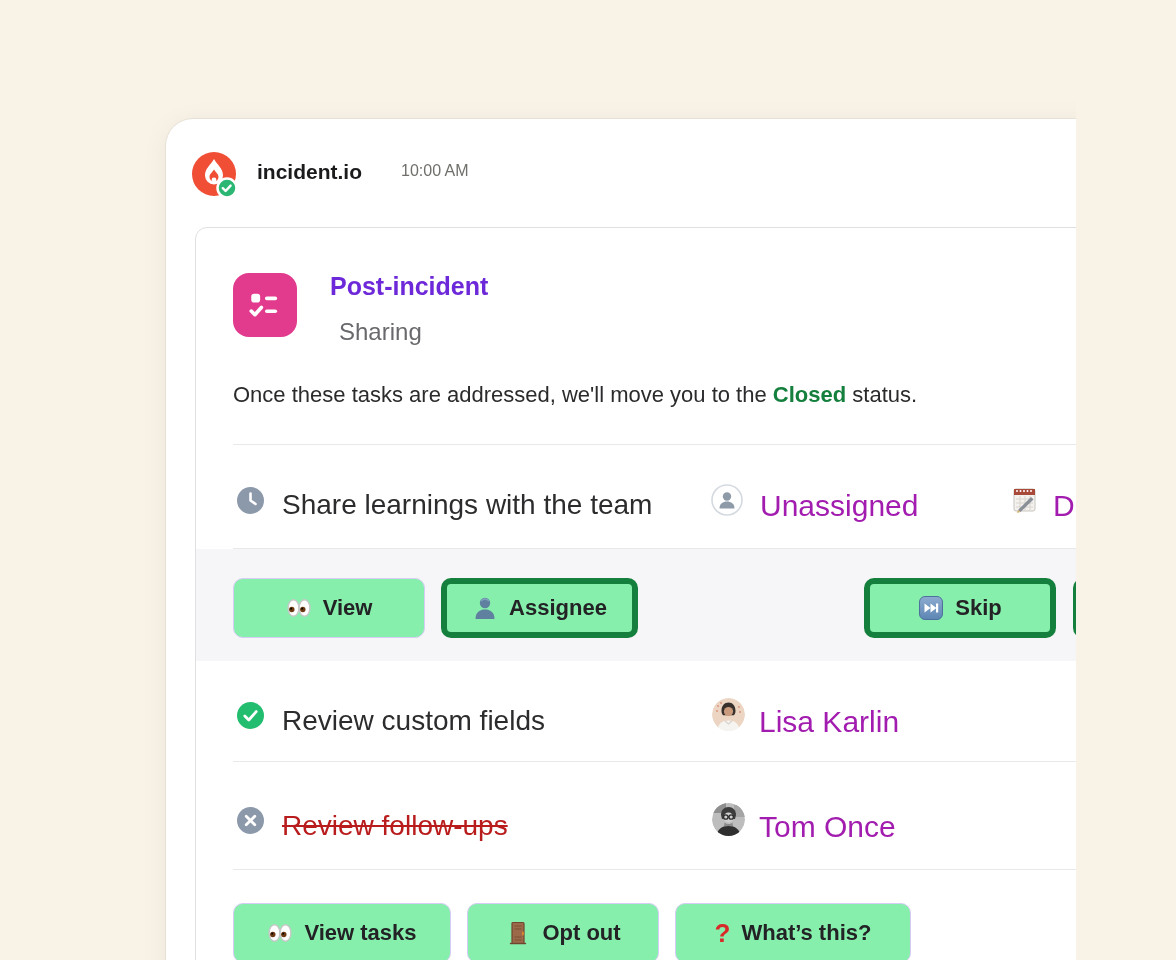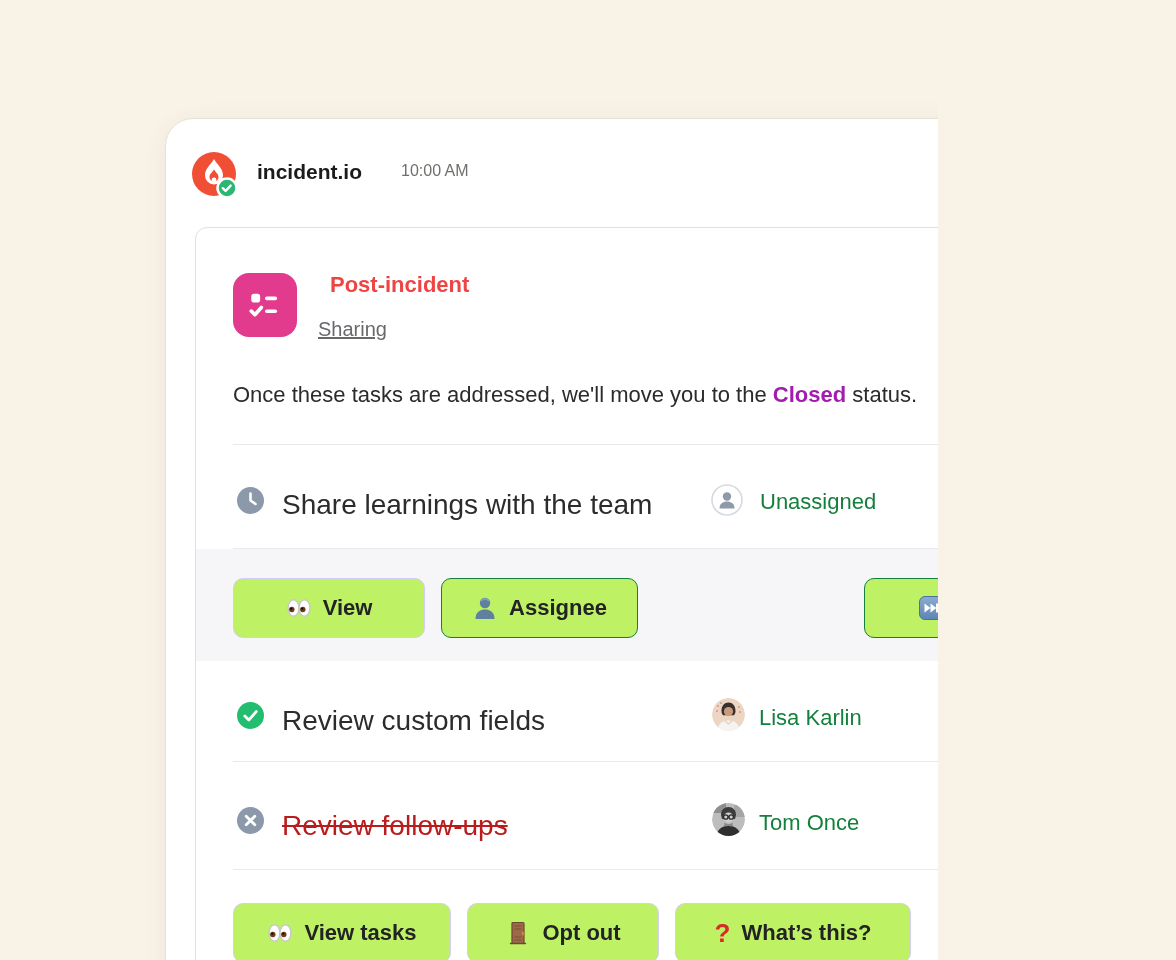--- a/index.html
+++ b/index.html
@@ -1,53 +1,53 @@
 <!DOCTYPE html>
 <html><head>
 <meta charset="utf-8">
 <style>
   * { margin:0; padding:0; box-sizing:border-box; }
   html,body { width:1176px; height:960px; }
   body { font-family:"Liberation Sans", sans-serif; background:#f8f2e7; overflow:hidden; }
 
-  .stage { position:relative; width:938px; height:960px; overflow:hidden;text-align:center; }
+  .stage { position:relative; width:1076px; height:960px; overflow:hidden;text-align:center; }
 
   .panel { position:absolute; left:165px; top:118px; width:1060px; height:900px;
            background:#ffffff; border:1px solid #e7e1d5; border-radius:28px;
            box-shadow:0 4px 28px rgba(60,50,30,.05); }
 
   .msg-avatar { position:absolute; left:190px; top:150px; width:48px; height:48px; }
   .app-name { position:absolute; left:257px; top:160px; font-size:21px; font-weight:bold; color:#1b1b1d; }
   .timestamp { position:absolute; left:401px; top:162px; font-size:16px; color:#706f6b; }
 
   .card { position:absolute; left:195px; top:227px; width:977px; height:773px;
           background:#fff; border:1px solid #e0e0e3; border-radius:12px; overflow:hidden; }
 
   .icon-tile { position:absolute; left:37px; top:45px; width:64px; height:64px;
                border-radius:16px; background:#e23a8d; display:flex; align-items:center; justify-content:center; }
-  .card-title { position:absolute; left:134px; top:44px; font-size:22px; font-weight:bold; color:#ef4444; }
-  .card-subtitle { position:absolute; left:122px; top:90px; font-size:20px; color:#69696d;text-decoration:underline; }
+  .card-title { position:absolute; left:134px; top:44px; font-size:25px; font-weight:bold; color:#6d28d9; }
+  .card-subtitle { position:absolute; left:143px; top:90px; font-size:24px; color:#69696d; }
 
   .body-text { position:absolute; left:37px; top:154px; font-size:22px; color:#2b2b2d; white-space:nowrap; }
-  .body-text b { color:#a21caf; }
+  .body-text b { color:#15803d; }
 
   .divider { position:absolute; left:37px; right:0; height:1px; background:#e8e9eb; }
 
   .t-icon { position:absolute; }
   .t-label { position:absolute; font-size:28px; color:#2c2c2e; white-space:nowrap; }
   .t-label.struck { text-decoration:line-through; color:#b91c1c; }
-  .t-meta { position:absolute; font-size:22px; color:#15803d; white-space:nowrap; }
+  .t-meta { position:absolute; font-size:30px; color:#a21caf; white-space:nowrap; }
 
   .band { position:absolute; left:0; right:0; top:321px; height:112px; background:#f6f6f8; }
 
-  .btn { position:absolute; height:60px; background:#bef264; border-radius:10px;
+  .btn { position:absolute; height:60px; background:#86efac; border-radius:10px;
          display:flex; align-items:center; justify-content:center; gap:11px;
          font-size:22px; font-weight:bold; color:#232326; cursor:pointer; }
   .btn.lav { border:1px solid #d6ccf5; }
-  .btn.gray { border:1px solid #15803d; }
+  .btn.gray { border:6px solid #15803d; }
   .btn .bicon { width:26px; height:26px; flex:0 0 auto; }
   .qmark { font-size:26px; font-weight:bold; color:#d92a2a; line-height:1; }
 
   .avatar { position:absolute; width:33px; height:33px; border-radius:50%; overflow:hidden; }
 </style>
 </head>
 <body>
 
 <div class="stage">
 

